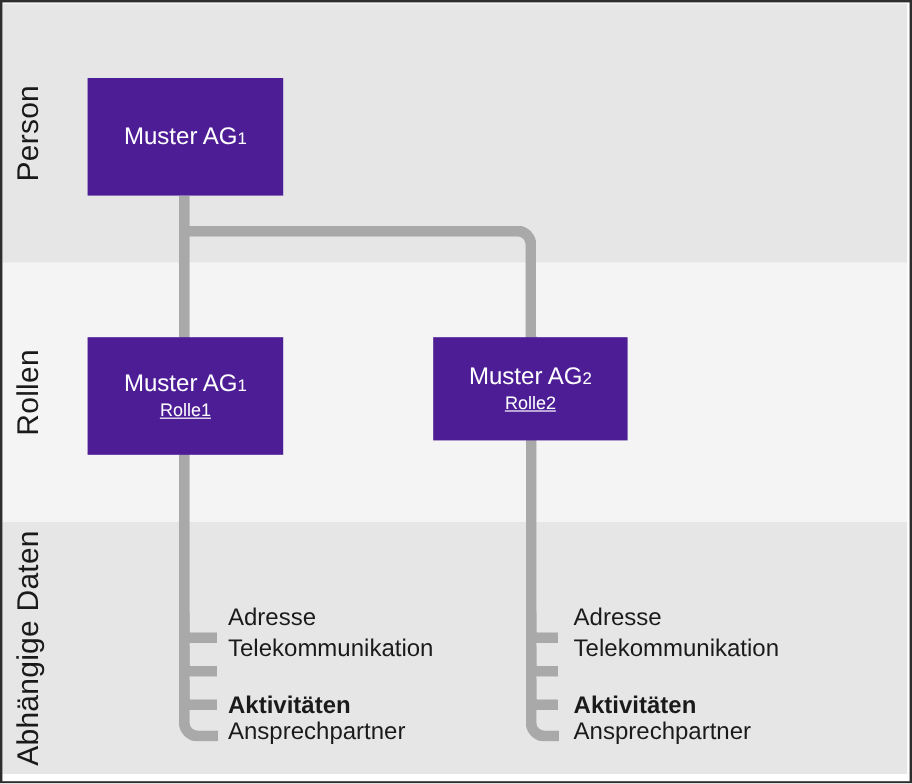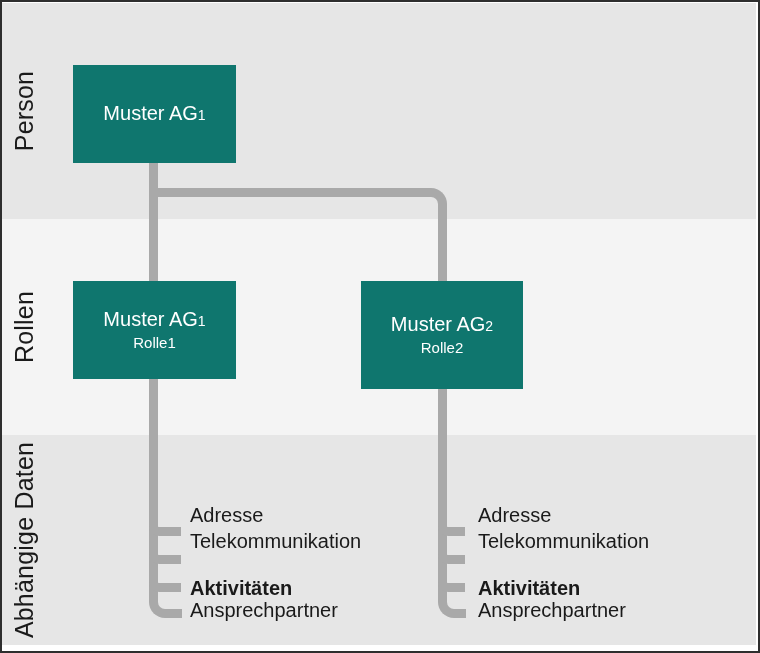--- a/index.html
+++ b/index.html
@@ -45,30 +45,30 @@
   .stub {
     border-left:9px solid #a9a9a9; border-bottom:9px solid #a9a9a9;
     border-bottom-left-radius:10px; height:26px;
   }
   .stub-l { left:149px; width:32px; }
   .stub-r { left:438px; width:27px; }
   .stub-1 { top:510px; } .stub-2 { top:538px; } .stub-3 { top:566px; }
 
   
   .node {
-    position:absolute; z-index:5; background:#0f766e; color:#ffffff;
+    position:absolute; z-index:5; background:#4c1d95; color:#ffffff;
     display:flex; flex-direction:column; align-items:center; justify-content:center;
     text-align:center;
   }
   .node-person { left:73px;  top:65px;  width:163px; height:98px; }
   .node-role1  { left:73px;  top:281px; width:163px; height:98px; }
-  .node-role2  { left:361px; top:281px; width:162px; height:108px; }
+  .node-role2  { left:361px; top:281px; width:162px; height:86px; }
   .node-title { font-size:20px; line-height:24px; }
   .node-title .sub { font-size:14px; }
-  .node-role { font-size:15px; line-height:20px; }
+  .node-role { font-size:15px; line-height:20px;text-decoration:underline; }
 
   
   .dep-item {
     position:absolute; z-index:4; color:#1a1a1a; font-size:20px;
     height:28px; line-height:28px; white-space:nowrap;
   }
   .dep-l { left:190px; }
   .dep-r { left:478px; }
   .dep-row-1 { top:501px; } .dep-row-2 { top:527px; }
   .dep-row-3 { top:596px; } .dep-row-4 { top:574px;font-weight:bold; }

